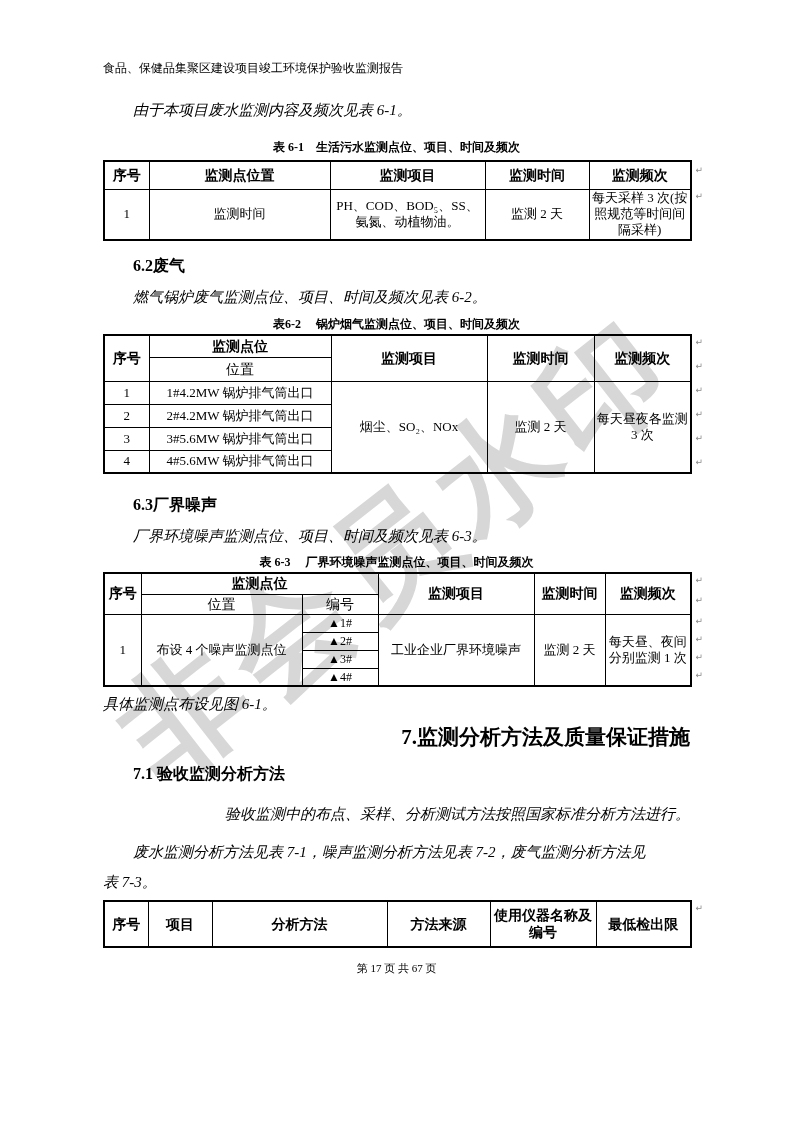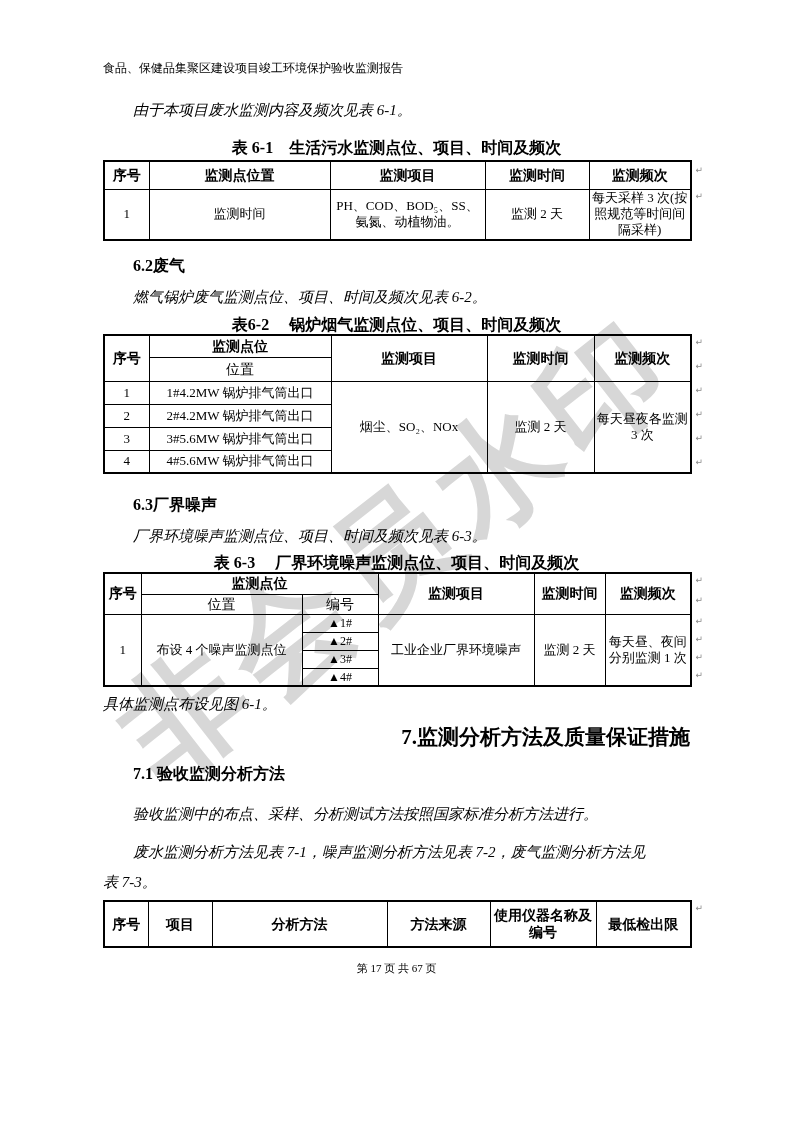--- a/index.html
+++ b/index.html
@@ -14,21 +14,21 @@
     position:absolute; left:398px; top:550px; z-index:0;
     transform:translate(-50%,-50%) rotate(-38deg);
     font-family:"Liberation Sans","DejaVu Sans",sans-serif;
     font-weight:bold; font-size:122px; letter-spacing:10px;
     color:#d7d7d7; white-space:nowrap; user-select:none;
   }
   .content { position:relative; z-index:1; width:587px; margin-left:103px; padding-top:62px; }
   .doc-header { text-align:left; font-size:12px; font-weight:normal; line-height:12px; }
   .para { font-size:15px; line-height:21px;font-style:italic; }
   .ind { text-indent:30px; }
-  .tbl-title { font-size:16px; font-weight:bold; text-align:center; line-height:19px; }
+  .tbl-title { font-size:12px; font-weight:bold; text-align:center; line-height:19px; }
   .h-sub { font-size:16px; font-weight:bold; line-height:22px; margin-left:30px; }
   .h-chap { font-size:21px; font-weight:bold; line-height:24px;text-align:right; }
   .twrap { position:relative; width:587px; }
   table.t { border-collapse:collapse; table-layout:fixed; width:587px; border:2px solid #000; }
   table.t th, table.t td {
     border:1px solid #000; text-align:center; vertical-align:middle;
     font-size:13px; line-height:16px; padding:0 2px; overflow:hidden;
   }
   table.t th { font-size:14px; font-weight:bold; line-height:17px; }
   .rem {
@@ -41,21 +41,21 @@
   .m-t61 { margin-top:3px; }
   .m-h62 { margin-top:14px; }
   .m-p62 { margin-top:10px; }
   .m-t62title { margin-top:7px; }
   .m-h63 { margin-top:20px; }
   .m-p63 { margin-top:10px; }
   .m-t63title { margin-top:6px; }
   .m-after63 { margin-top:7px; }
   .m-h7 { margin-top:10px; }
   .m-h71 { margin-top:14px; }
-  .m-p71a { margin-top:19px; }
+  .m-p71a { margin-top:19px;text-align:right; }
   .m-p71b { margin-top:12px; }
   .p71b { line-height:30px; }
   .m-t71title { margin-top:58px; }
   .m-t71 { margin-top:3px; }
   .footer { margin-top:14px; text-align:center; font-size:11px; line-height:12px; }
   
   .t61 tr.r-head { height:28px; }
   .t61 tr.r-data { height:51px; }
   .t62 tr.r-h1 { height:22px; }
   .t62 tr.r-h2 { height:24px; }

